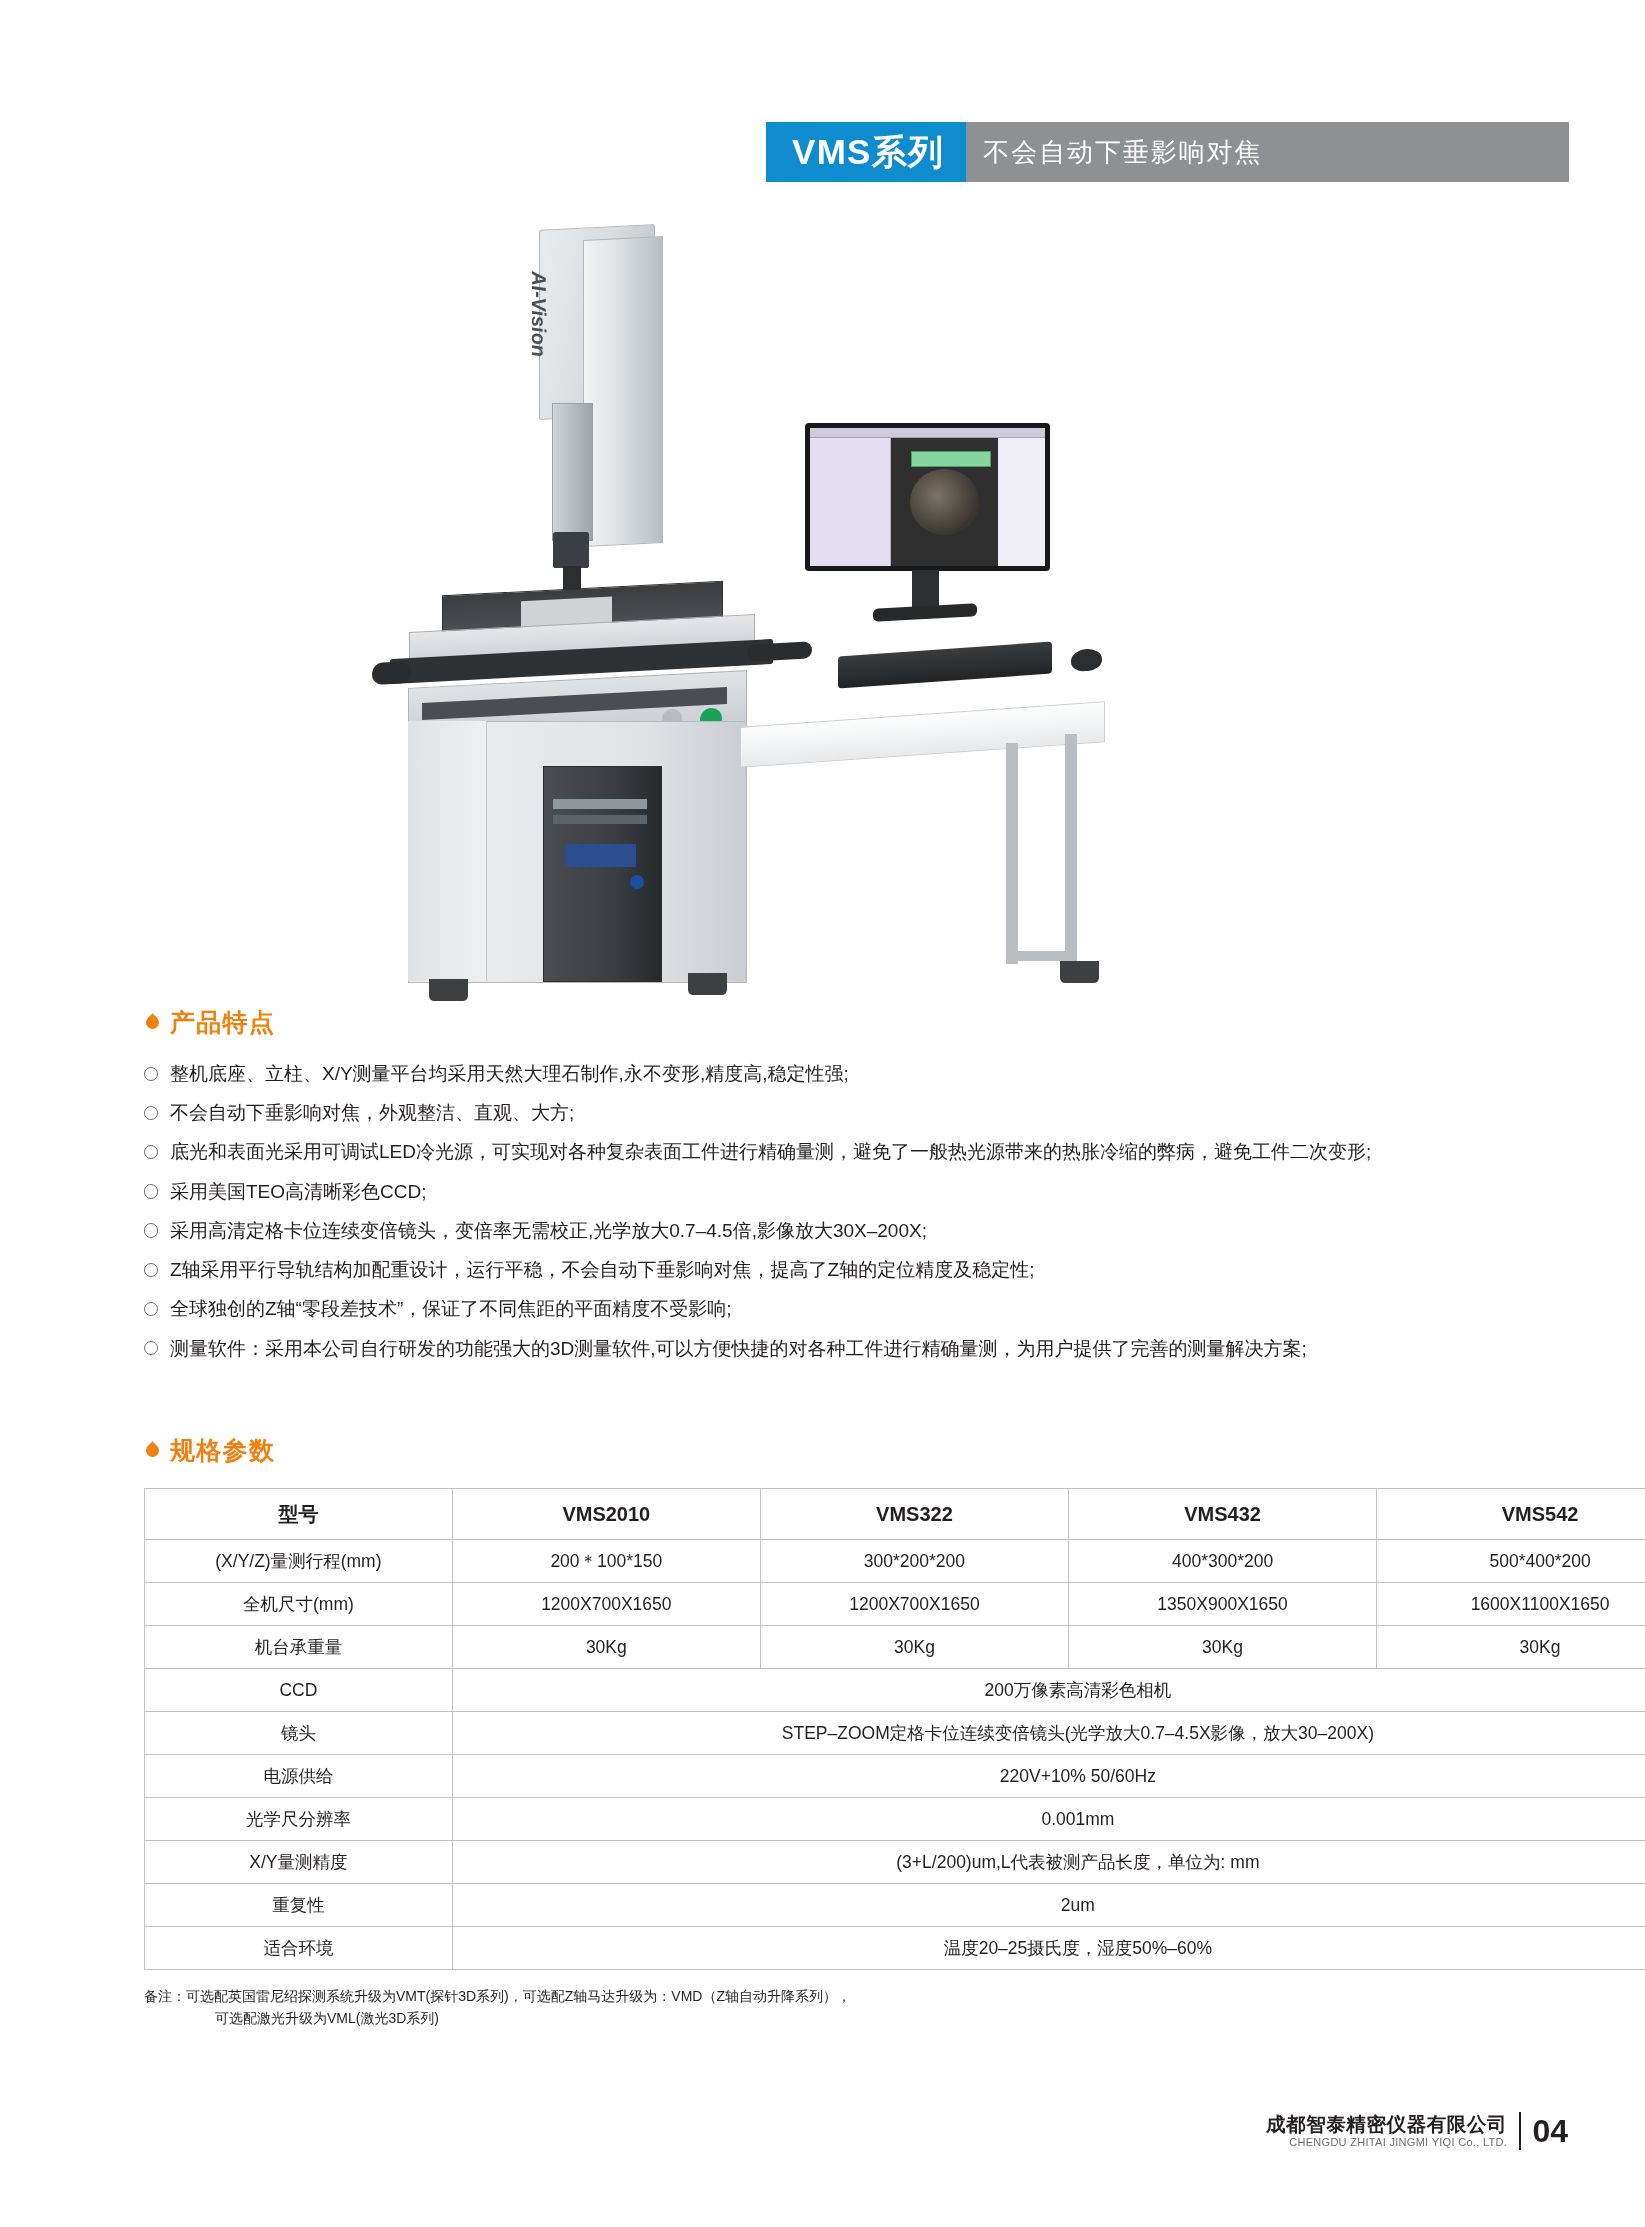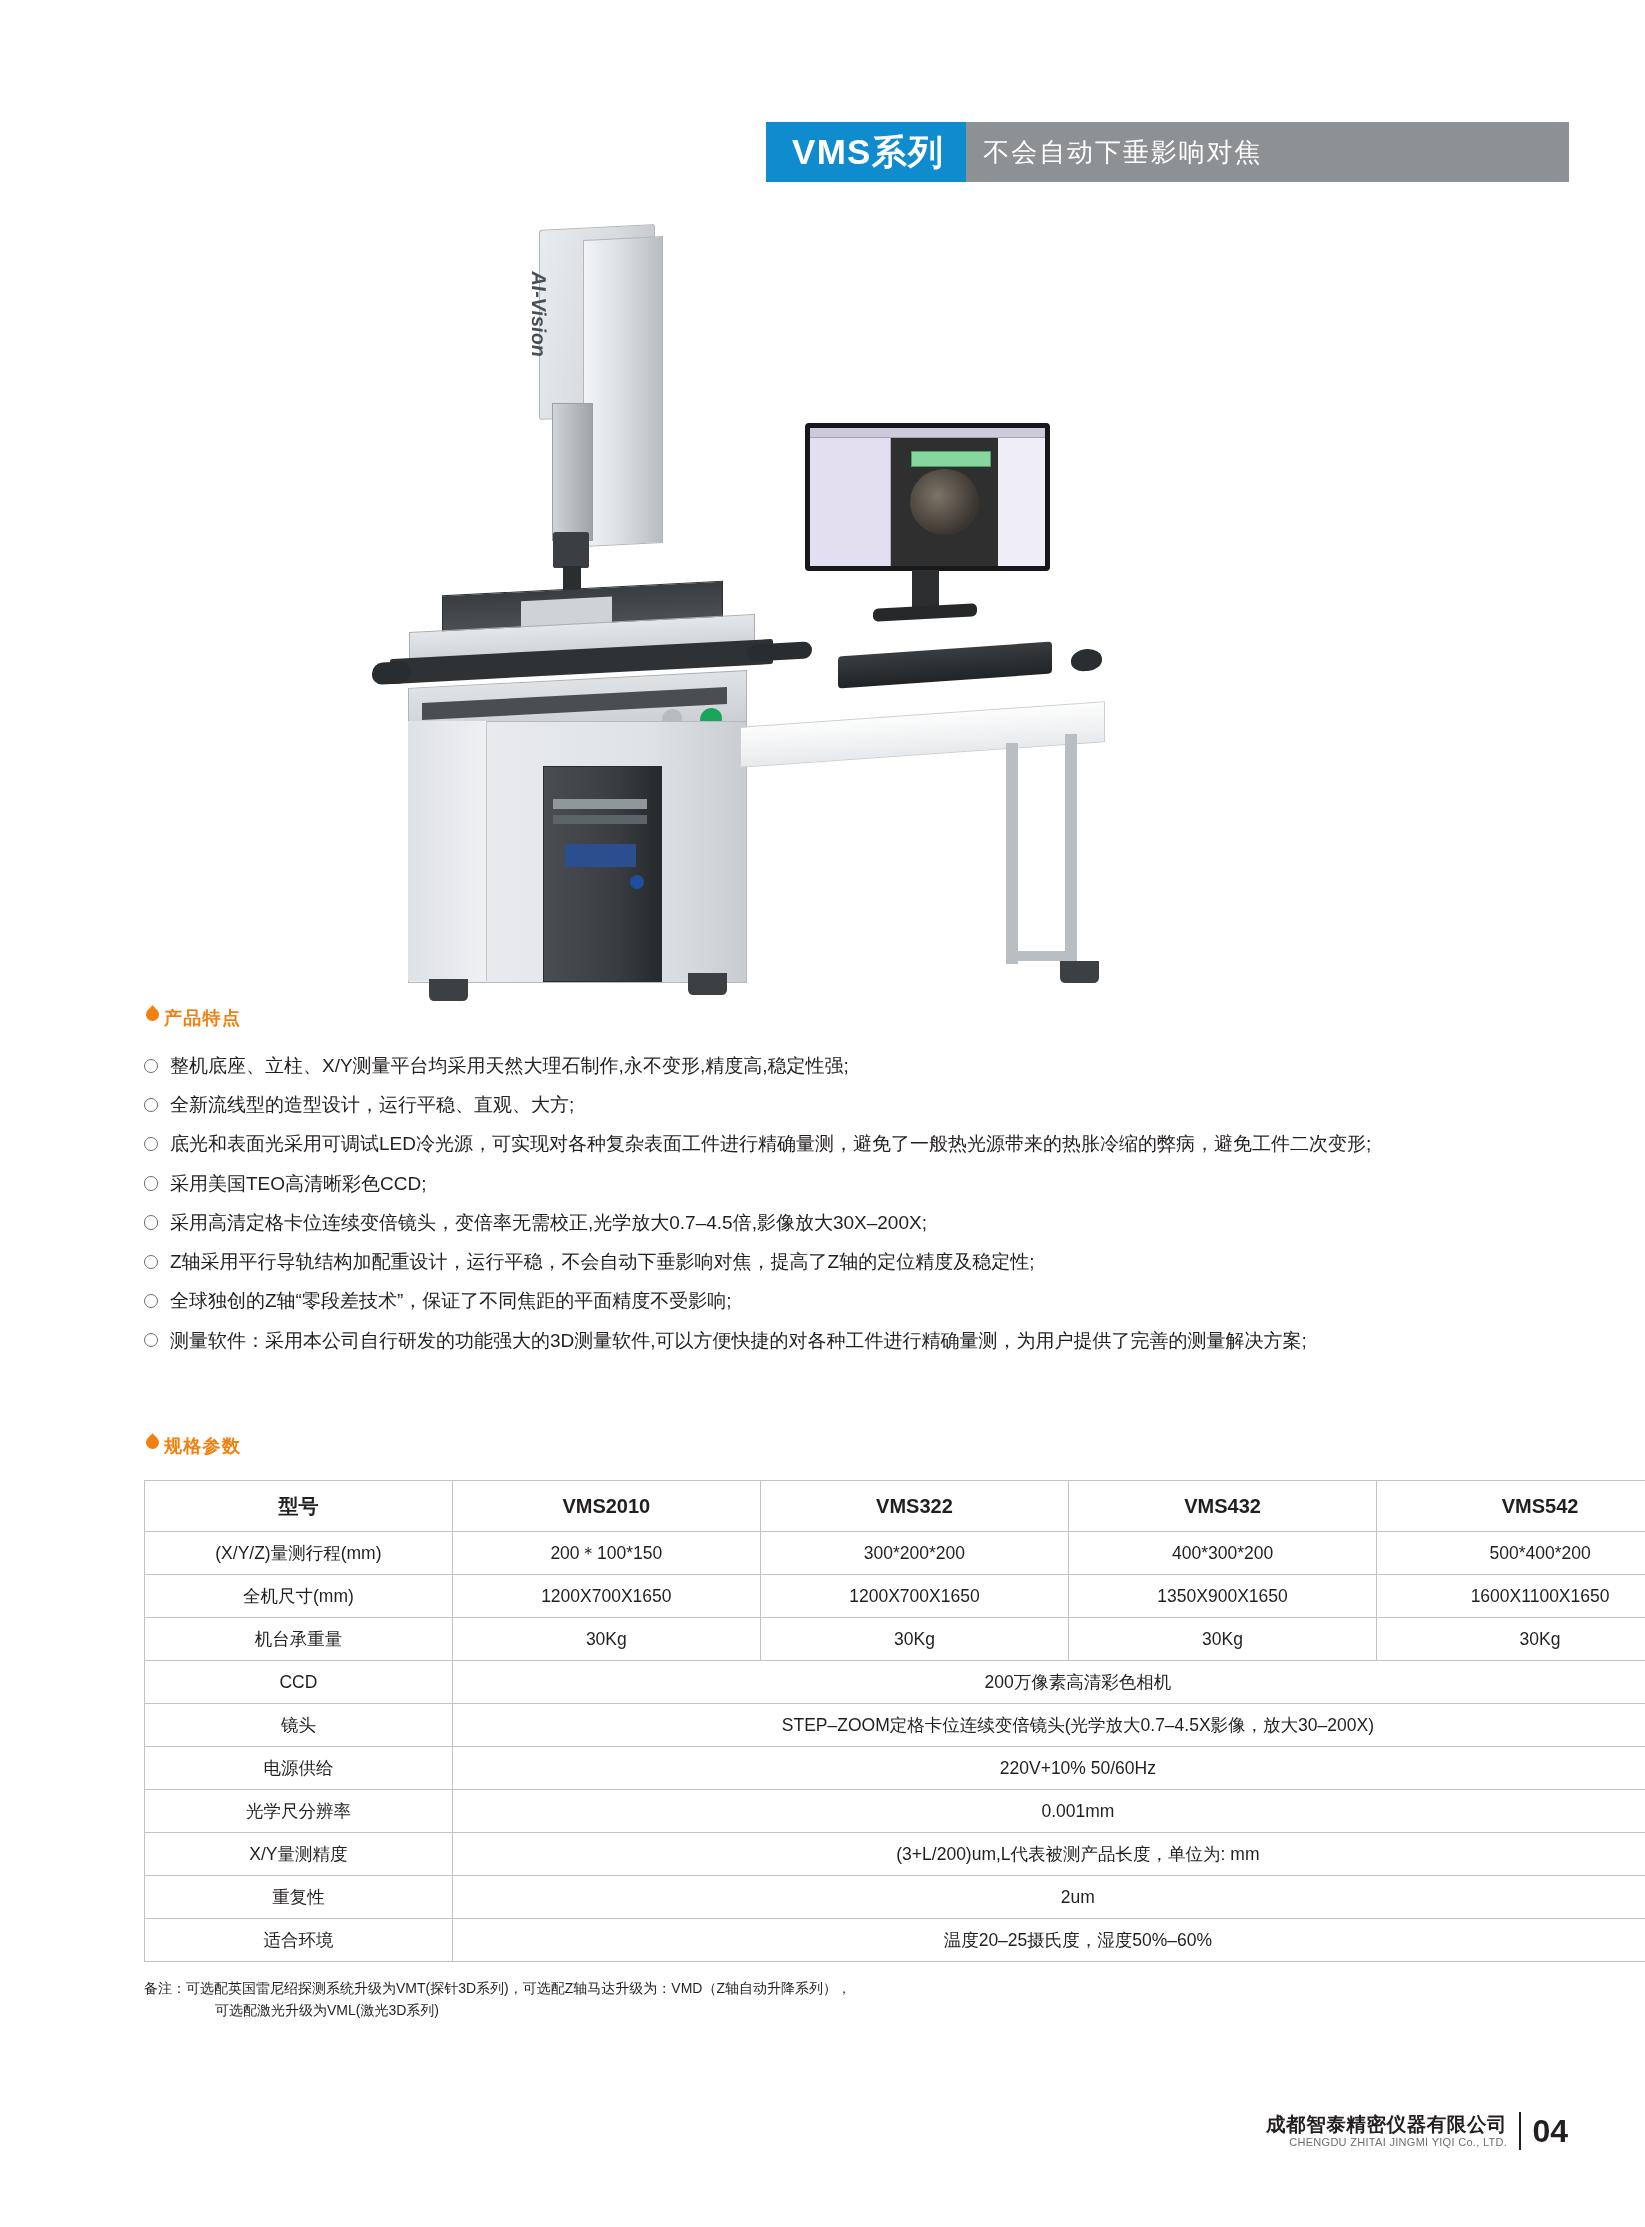--- a/index.html
+++ b/index.html
@@ -419,24 +419,24 @@
     transform: skewY(-4deg);
   }
 
   
   .section {
     position: absolute;
     left: 144px;
   }
   .section-title {
     display: flex;
-    align-items: flex-start;
-    gap: 3px;
+    align-items: flex-end;
+    gap: 9px;
     color: #f08010;
-    font-size: 18px;
+    font-size: 25px;
     font-weight: bold;
     letter-spacing: 1.3px;
   }
   .flame-icon {
     width: 17px;
     height: 25px;
     position: relative;
   }
   .flame-icon:before {
     content: "";
@@ -605,21 +605,21 @@
     <span class="flame-icon"></span>
     <span>产品特点</span>
   </div>
   <ul class="feature-list">
     <li>
       <span class="bullet-ring"></span>
       <span>整机底座、立柱、X/Y测量平台均采用天然大理石制作,永不变形,精度高,稳定性强;</span>
     </li>
     <li>
       <span class="bullet-ring"></span>
-      <span>全新流线型的造型设计，运行平稳、直观、大方;</span>
+      <span>不会自动下垂影响对焦，外观整洁、直观、大方;</span>
     </li>
     <li>
       <span class="bullet-ring"></span>
       <span>底光和表面光采用可调试LED冷光源，可实现对各种复杂表面工件进行精确量测，避免了一般热光源带来的热胀冷缩的弊病，避免工件二次变形;</span>
     </li>
     <li>
       <span class="bullet-ring"></span>
       <span>采用美国TEO高清晰彩色CCD;</span>
     </li>
     <li>

